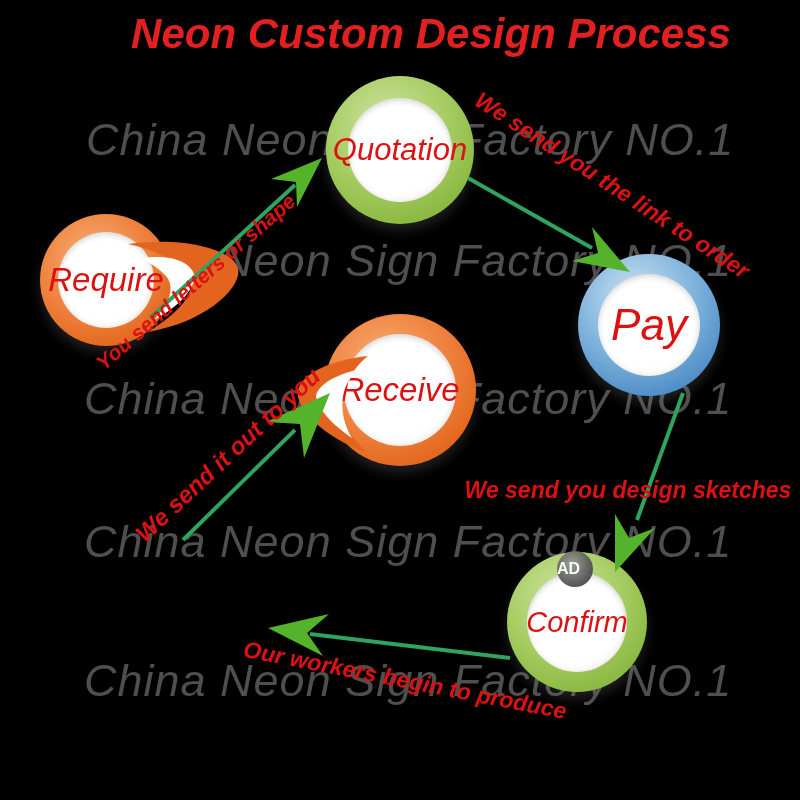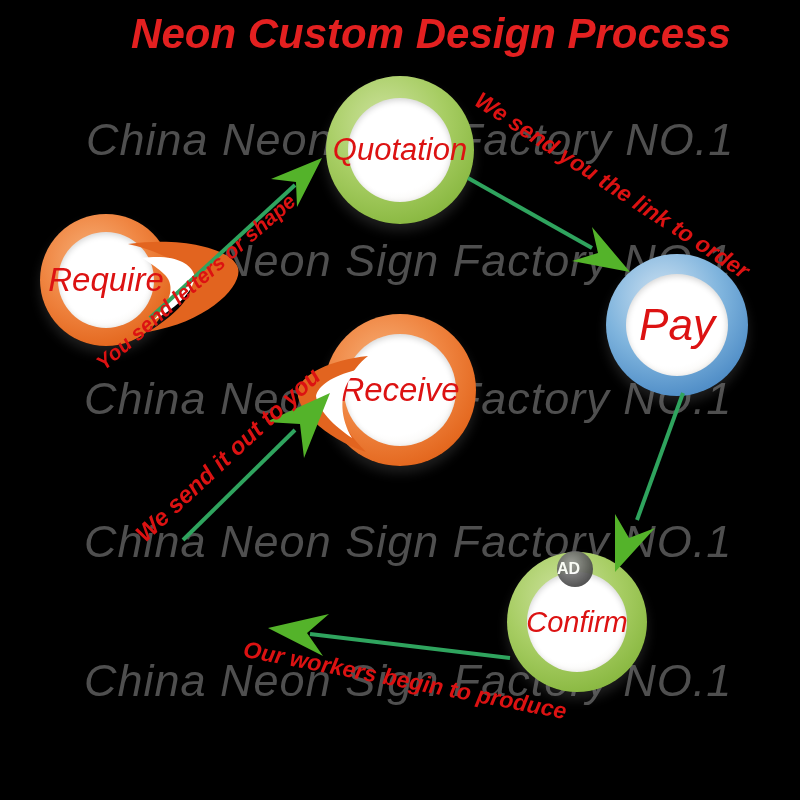--- a/index.html
+++ b/index.html
@@ -67,21 +67,21 @@
       <span class="nlabel" style="font-size:31px;">Quotation</span>
     </div>
   </div>
 
   <div class="node orange" style="left:40px;top:214px;width:132px;height:132px;text-align:center;">
     <div class="inner" style="width:96px;height:96px;">
       <span class="nlabel" style="font-size:33px;">Require</span>
     </div>
   </div>
 
-  <div class="node blue" style="left:606px;top:254px;width:142px;height:142px;text-align:right;">
+  <div class="node blue" style="left:578px;top:254px;width:142px;height:142px;text-align:right;">
     <div class="inner" style="width:102px;height:102px;">
       <span class="nlabel" style="font-size:44px;">Pay</span>
     </div>
   </div>
 
   <div class="node orange" style="left:324px;top:314px;width:152px;height:152px;">
     <div class="inner" style="width:112px;height:112px;">
       <span class="nlabel" style="font-size:33px;">Receive</span>
     </div>
   </div>
@@ -118,20 +118,21 @@
       <polygon points="268,628 329,614 307,633 323,656" fill="#54b32a"></polygon>
     </g>
     <g>
       <line x1="183" y1="540" x2="295" y2="430" stroke="#2fa45e" stroke-width="4"></line>
       <polygon points="330,393 304,458 300,424 266,422" fill="#54b32a"></polygon>
     </g>
   </svg>
 
   <div class="elabel" style="left:66px;top:270px;width:260px;font-size:21px;transform:rotate(-41deg);">You send letters or shape</div>
   <div class="elabel" style="left:432px;top:172px;width:360px;font-size:23px;transform:rotate(33deg);">We send you the link to order</div>
+  <div class="elabel" style="left:455px;top:477px;width:346px;font-size:23px;">We send you design sketches</div>
   <div class="elabel" style="left:235px;top:667px;width:340px;font-size:23px;transform:rotate(11deg);">Our workers begin to produce</div>
   <div class="elabel" style="left:83px;top:441px;width:290px;font-size:24px;transform:rotate(-43deg);">We send it out to you</div>
 
   <div class="ad-badge">
     <span>AD</span>
   </div>
 
 </div>
 
 </body></html>

